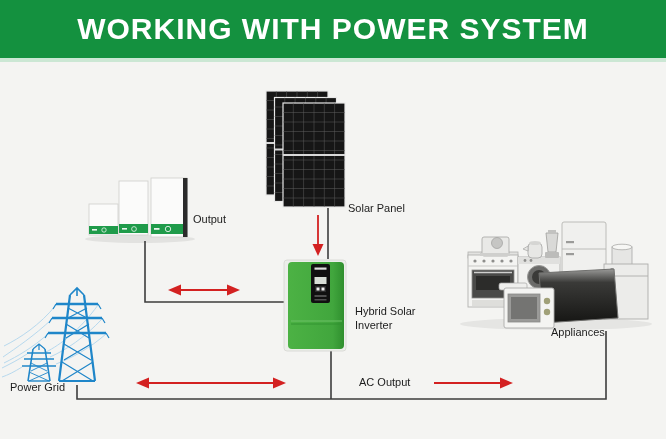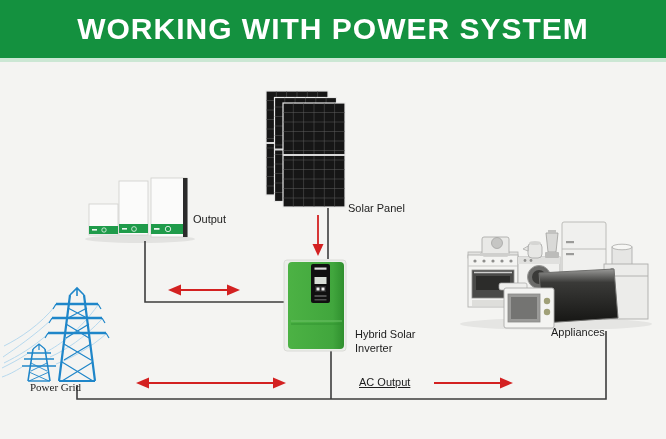--- a/index.html
+++ b/index.html
@@ -29,27 +29,27 @@
   }
   .header h1{
     color:#ffffff;font-size:30px;font-weight:bold;letter-spacing:1px;
     font-family:"Liberation Sans",sans-serif;
   }
   svg.diagram{position:absolute;left:0;top:0;width:666px;height:439px;}
   .lbl{
     position:absolute;font-size:11px;color:var(--text);line-height:1.25;
     white-space:nowrap;
   }
-  .lbl.wrap{white-space:normal;margin-top:23px;}
-  #lbl-power-grid{left:30px;top:381px;font-family:Liberation Serif, serif;}
+  .lbl.wrap{white-space:normal;}
+  #lbl-power-grid{left:10px;top:381px;}
   #lbl-battery{left:193px;top:213px;}
   #lbl-solar{left:348px;top:185px;margin-top:17px;}
   #lbl-inverter{left:355px;top:305px;width:64px;}
   #lbl-appliances{left:551px;top:326px;}
-  #lbl-ac-output{left:359px;top:376px;text-decoration:underline;}
+  #lbl-ac-output{left:359px;top:376px;}
 </style>
 </head>
 <body>
 
 <div class="stage">
 
   <div class="header">
     <h1>WORKING WITH POWER SYSTEM</h1>
   </div>
 

